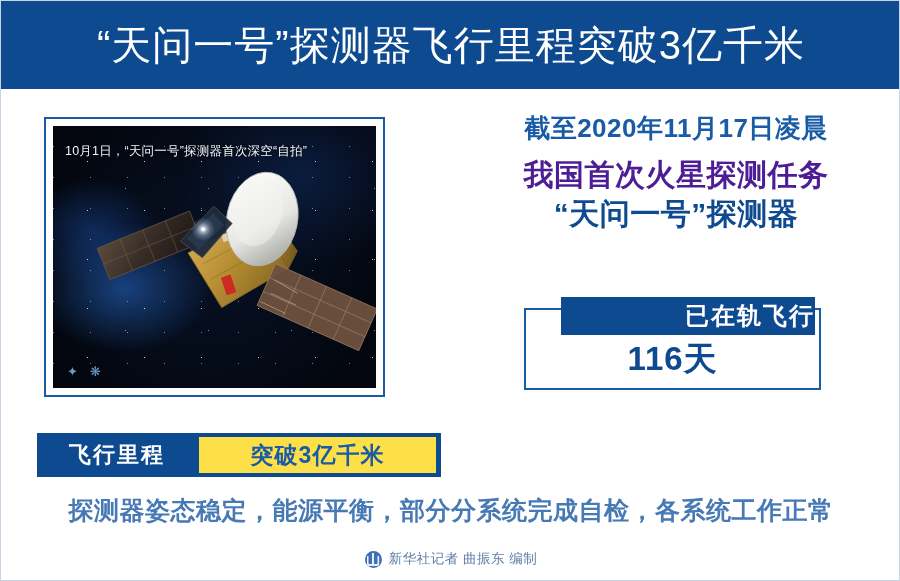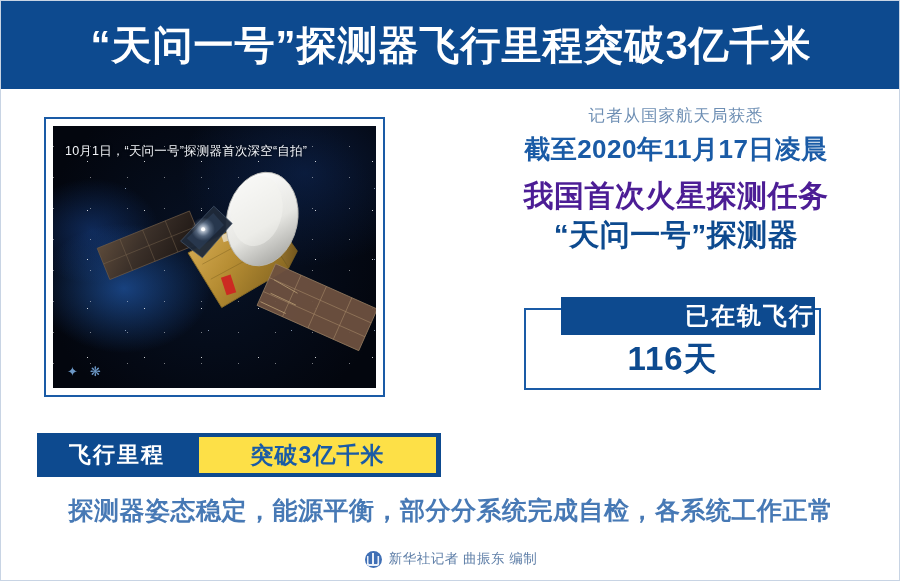--- a/index.html
+++ b/index.html
@@ -28,21 +28,21 @@
     width: 900px;
     height: 88px;
     background: #0d4a8f;
     display: flex;
     align-items: center;
     justify-content: center;
   }
   .header-title {
     color: #ffffff;
     font-size: 40px;
-    font-weight: bold;
+    font-weight: normal;
     letter-spacing: 1px;
     white-space: nowrap;
     line-height: 1;
   }
 
   
   .photo-frame {
     position: absolute;
     left: 43px;
     top: 116px;
@@ -392,21 +392,20 @@
       <div class="photo-caption">10月1日，“天问一号”探测器首次深空“自拍”</div>
 
       <div class="photo-badges">
         <span class="badge-glyph">✦</span>
         <span class="badge-glyph">❋</span>
       </div>
     </div>
   </div>
 
   <div class="right-col">
-    <div class="r-source">记者从国家航天局获悉</div>
     <div class="r-date">截至2020年11月17日凌晨</div>
     <div class="r-mission">我国首次火星探测任务</div>
     <div class="r-probe">“天问一号”探测器</div>
   </div>
 
   <div class="orbit-box"></div>
   <div class="orbit-tab">
     <span class="orbit-tab-label">已在轨飞行</span>
   </div>
   <div class="orbit-value">116天</div>

